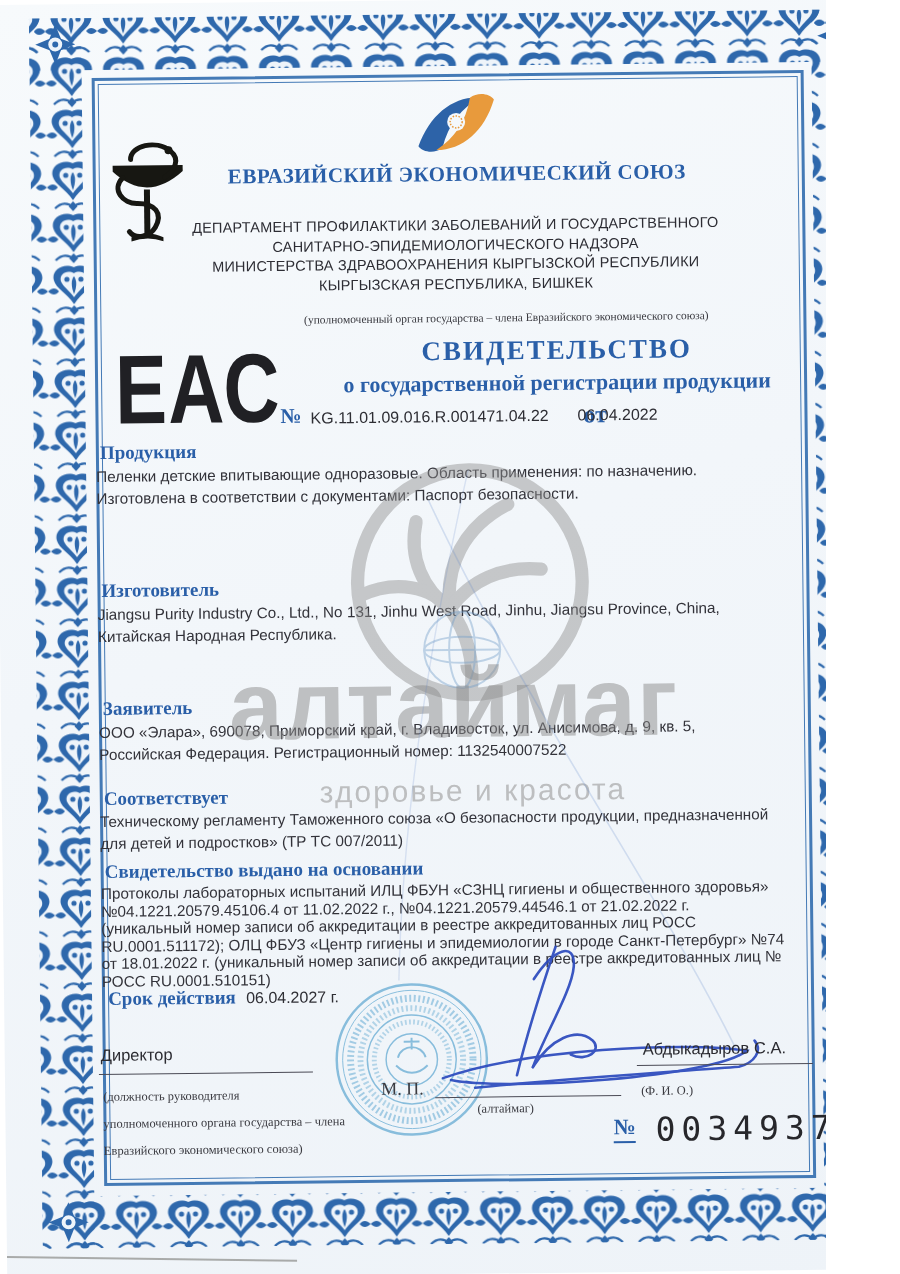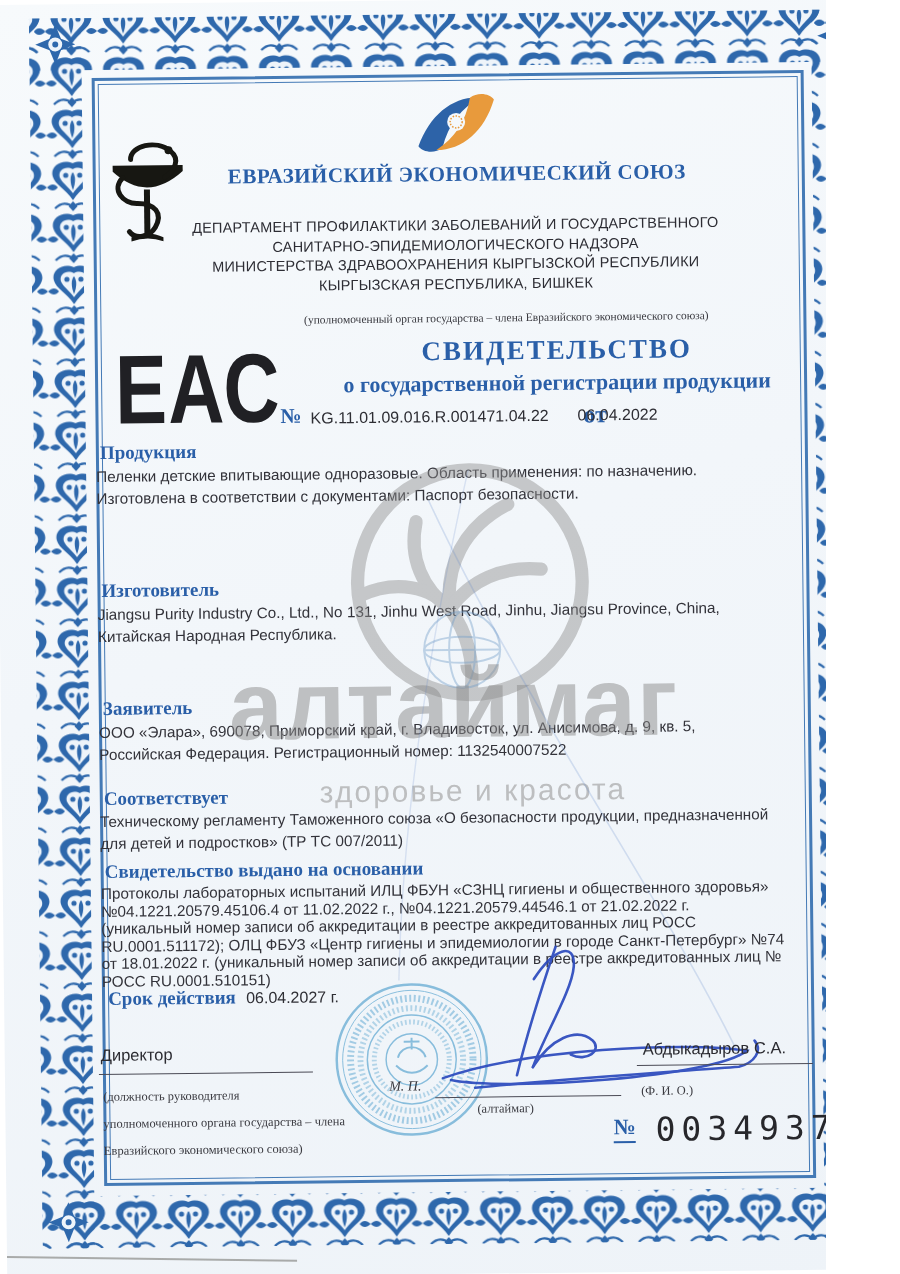--- a/index.html
+++ b/index.html
@@ -166,21 +166,21 @@
         <circle cx="80" cy="80" r="76" stroke-width="2.5"></circle>
         <circle cx="80" cy="80" r="70" stroke-width="1"></circle>
         <circle cx="80" cy="80" r="62" stroke-width="7" stroke-dasharray="2 2.6" opacity=".75"></circle>
         <circle cx="80" cy="80" r="52" stroke-width="6" stroke-dasharray="2 2.6" opacity=".6"></circle>
         <circle cx="80" cy="80" r="45" stroke-width="1.5"></circle>
         <circle cx="80" cy="80" r="38" stroke-width="5" stroke-dasharray="1.8 2.4" opacity=".6"></circle>
         <circle cx="80" cy="80" r="26" stroke-width="1.5"></circle>
         <path d="M66 78 C70 64 90 64 94 78 M64 86 C74 96 86 96 96 86 M80 58 L80 70 M72 62 L88 62" stroke-width="2"></path>
       </g>
     </svg>
-    <div class="abs note-serif" style="left:384px;top:1078px;font-size:14px;font-style:italic;">М. П.</div>
+    <div class="abs note-serif" style="left:376px;top:1078px;font-size:18px;">М. П.</div>
 
     <svg class="abs" style="left:410px;top:940px;" width="370" height="175" viewBox="0 0 370 175">
       <g fill="none" stroke="#2b49bd" stroke-width="2.6" stroke-linecap="round" opacity=".92">
         <path d="M142 8 C128 48 112 96 102 136"></path>
         <path d="M120 40 C140 10 162 2 160 28 C158 52 130 96 118 128"></path>
         <path d="M118 128 C136 100 162 88 178 102 C188 112 172 124 156 116"></path>
         <path d="M28 138 C110 110 270 104 332 114 C300 140 92 152 36 140"></path>
         <path d="M60 148 C150 140 262 134 324 130 C340 126 348 114 340 104"></path>
       </g>
     </svg>

